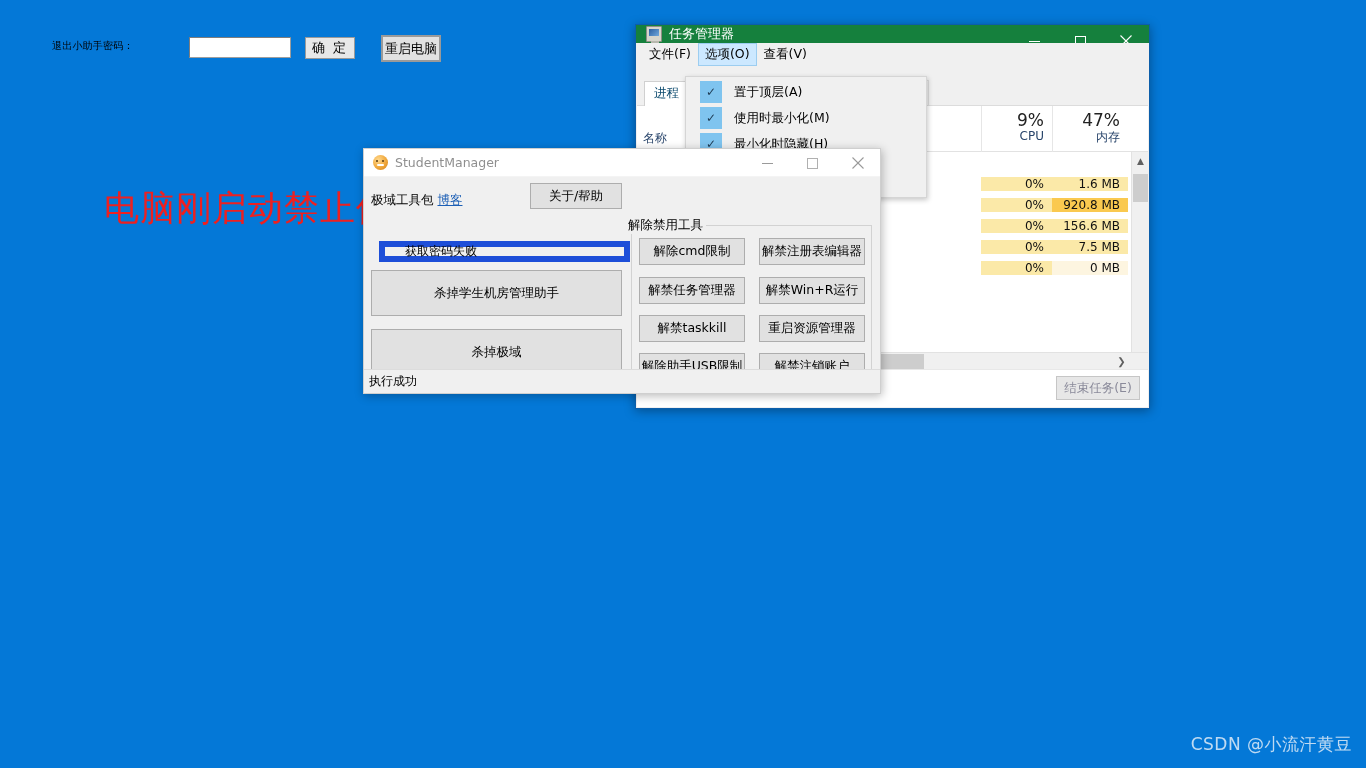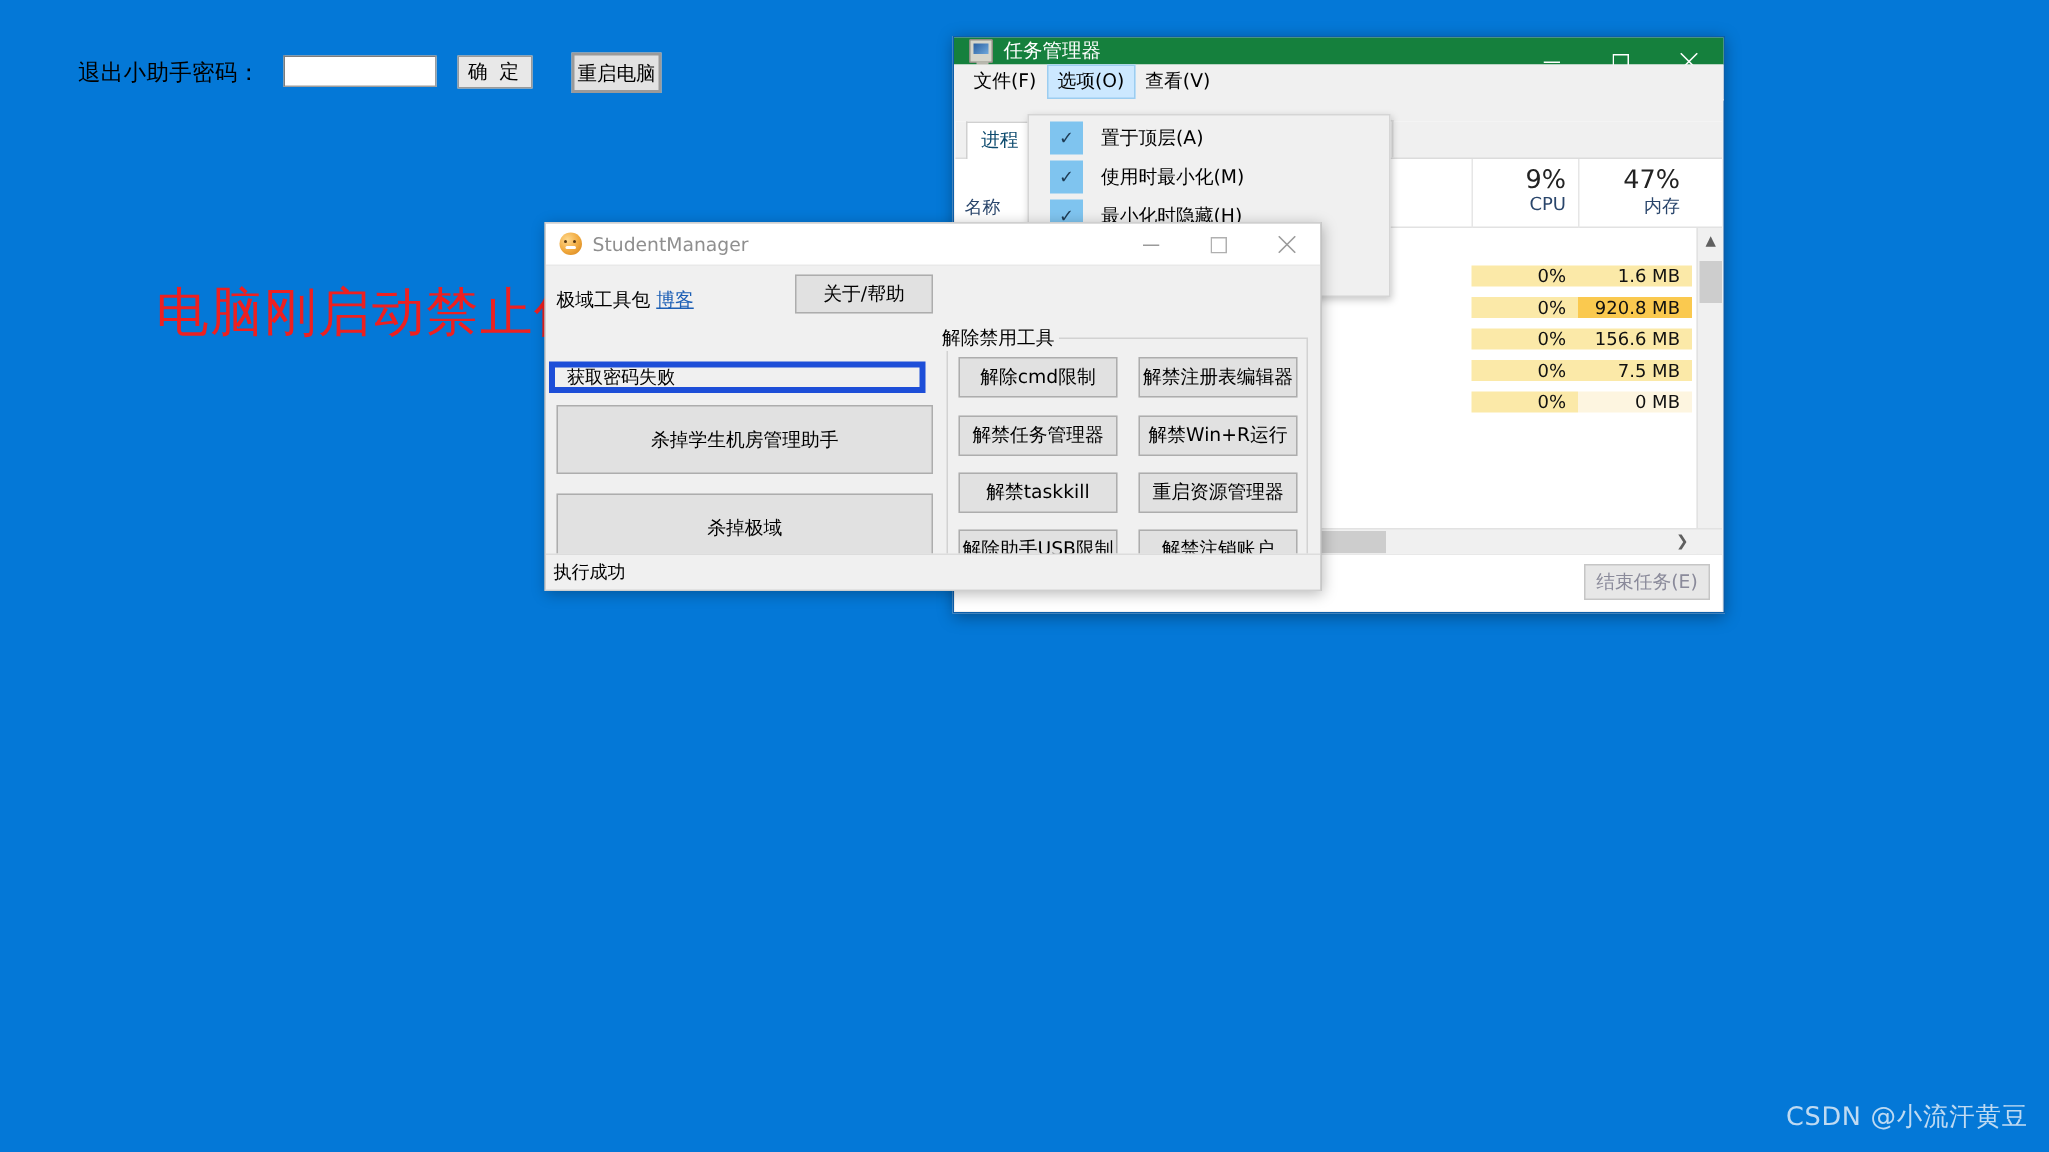--- a/index.html
+++ b/index.html
@@ -15,21 +15,21 @@
 
   
   .assistant-bar {
     position: absolute;
     left: 0; top: 0;
     width: 1366px; height: 95px;
   }
   .assist-label {
     position: absolute;
     left: 52px; top: 39px;
-    font-size: 15px;
+    font-size: 10px;
     color: #000;
     letter-spacing: 0.2px;
   }
   .assist-input {
     position: absolute;
     left: 189px; top: 37px;
     width: 102px; height: 21px;
     background: #ffffff;
     border: 1px solid #9d9d9d;
     border-top-color: #7d7d7d;
@@ -345,21 +345,21 @@
     font-size: 12px;
     margin-left: 14px;
     margin-right: 12px;
   }
 
   
   .smwin {
     position: absolute;
     left: 363px; top: 148px;
     width: 518px; height: 246px;
-    background: #a3a3a3;
+    background: #ef4444;
     border: 1px solid #cfcfcf;
     box-shadow: 1px 2px 9px rgba(0,0,0,.28);
     z-index: 60;
   }
   .sm-titlebar {
     height: 28px;
     background: #ffffff;
     display: flex;
     align-items: center;
     position: relative;
@@ -425,28 +425,28 @@
     display: flex;
     align-items: center;
     justify-content: center;
     cursor: default;
     position: absolute;
     font-family: "DejaVu Sans", "Liberation Sans", sans-serif;
   }
   .btn-about { left: 166px; top: 6px; width: 92px; height: 26px; }
   .sm-status-field {
     position: absolute;
-    left: 2px; top: 64px;
+    left: 15px; top: 64px;
     width: 251px; height: 21px;
     background: #f0f0f0;
-    border: 4px solid #1d4ed8;
+    border: 6px solid #1d4ed8;
     font-size: 12px;
     color: #000;
     display: flex; align-items: center;
-    padding-left: 8px;
+    padding-left: 20px;
   }
   .btn-killhelper { left: 7px; top: 93px; width: 251px; height: 46px; }
   .btn-killjiyu  { left: 7px; top: 152px; width: 251px; height: 46px; }
 
   .sm-group {
     position: absolute;
     left: 267px; top: 48px;
     width: 241px; height: 155px;
     border: 1px solid #d2d2d2;
   }

